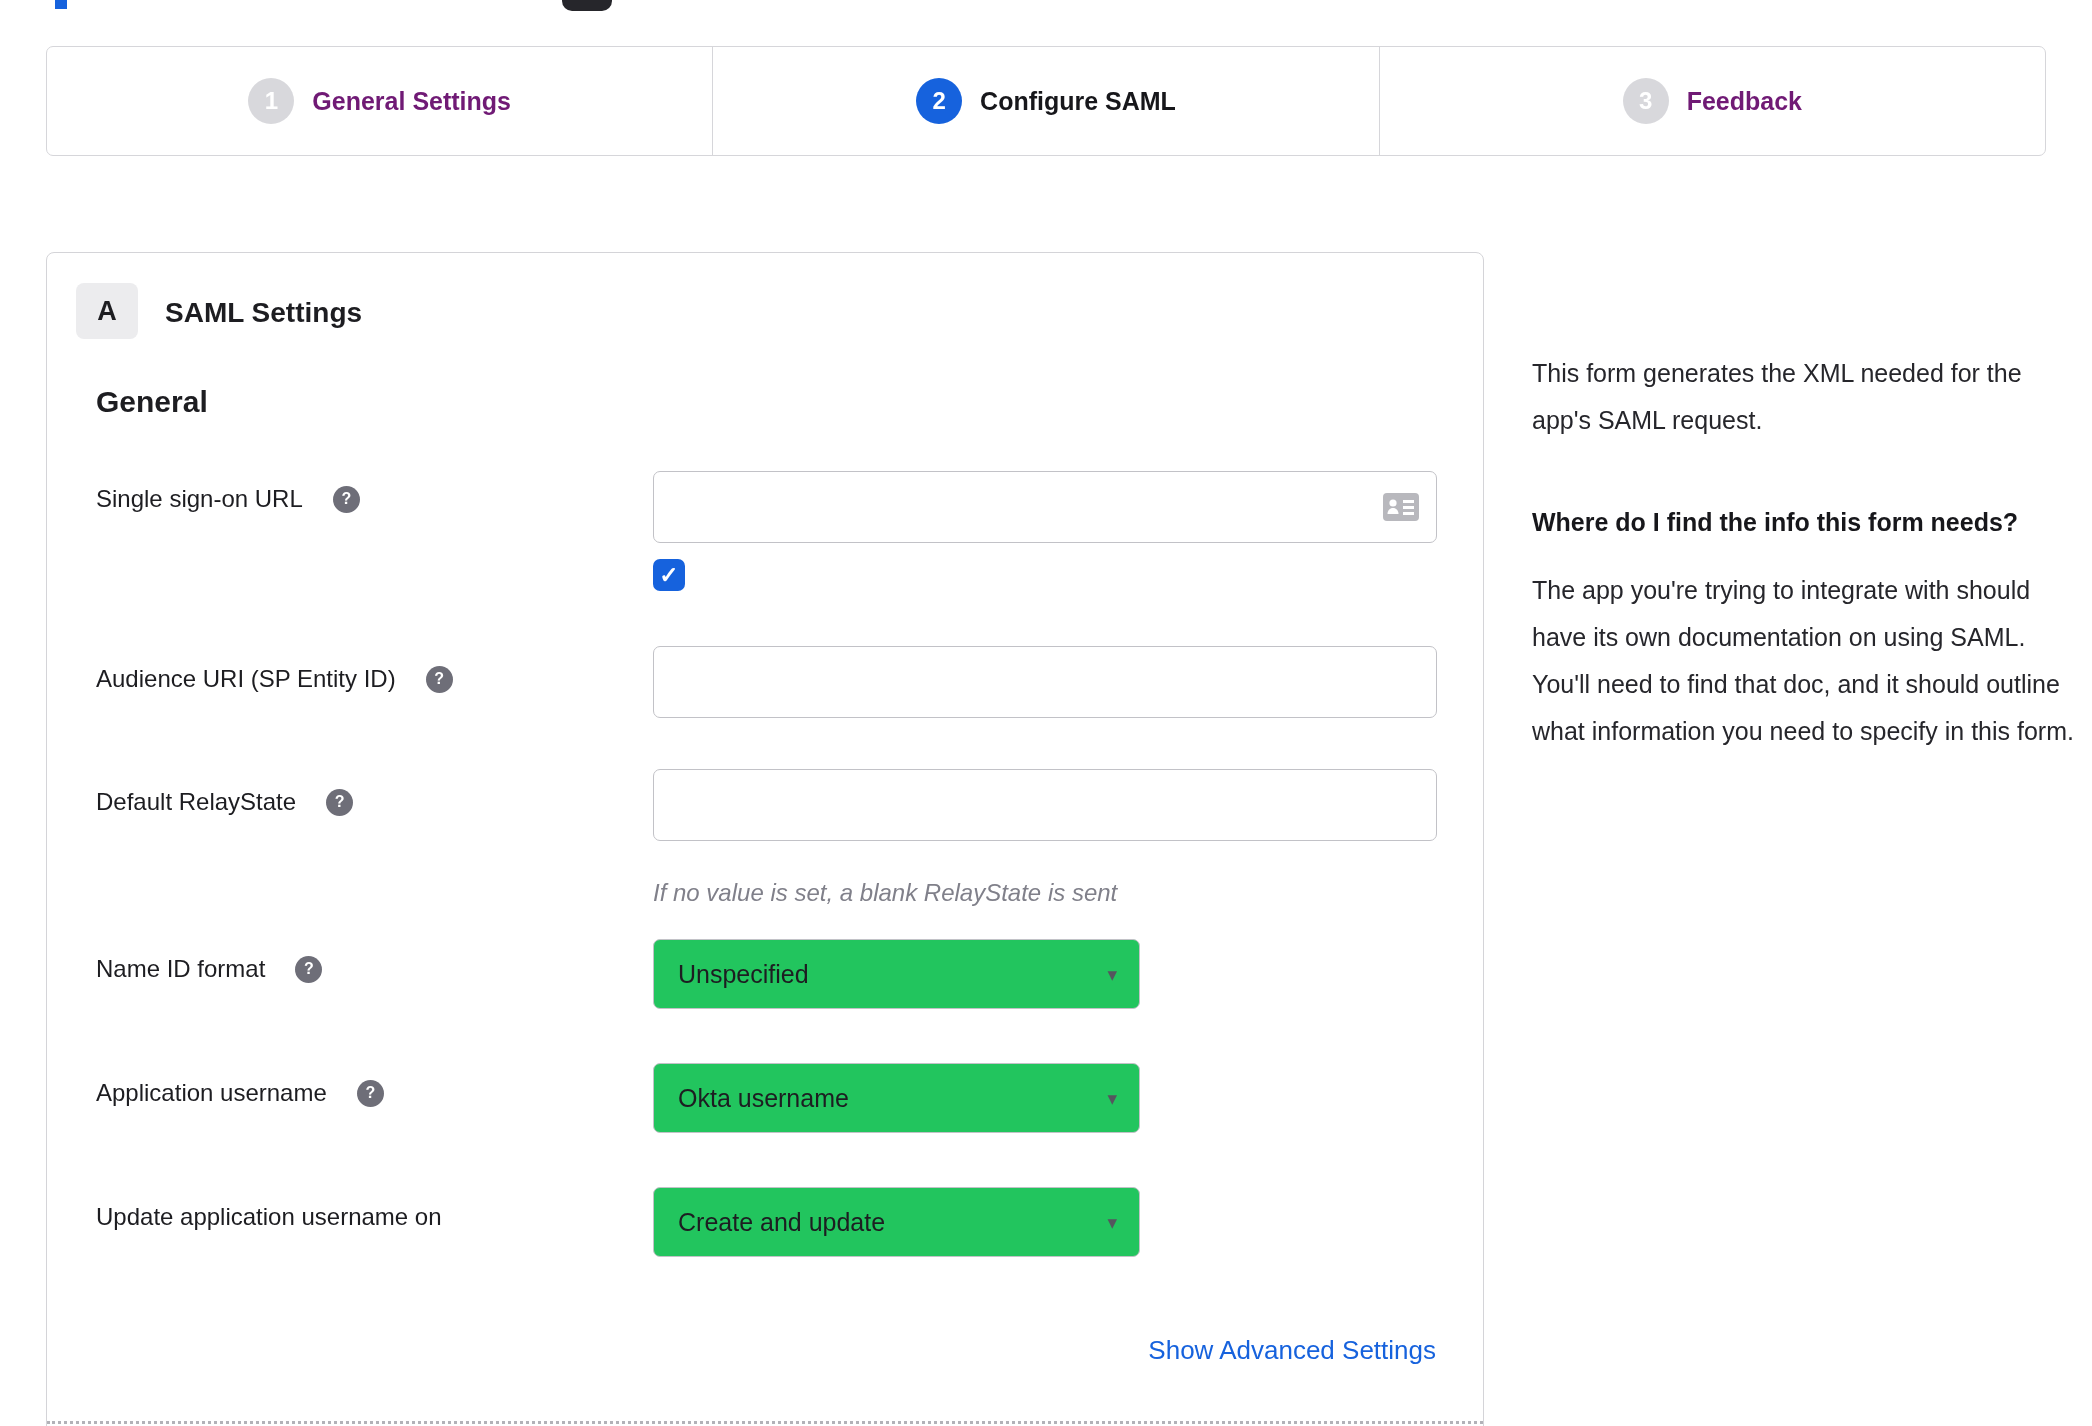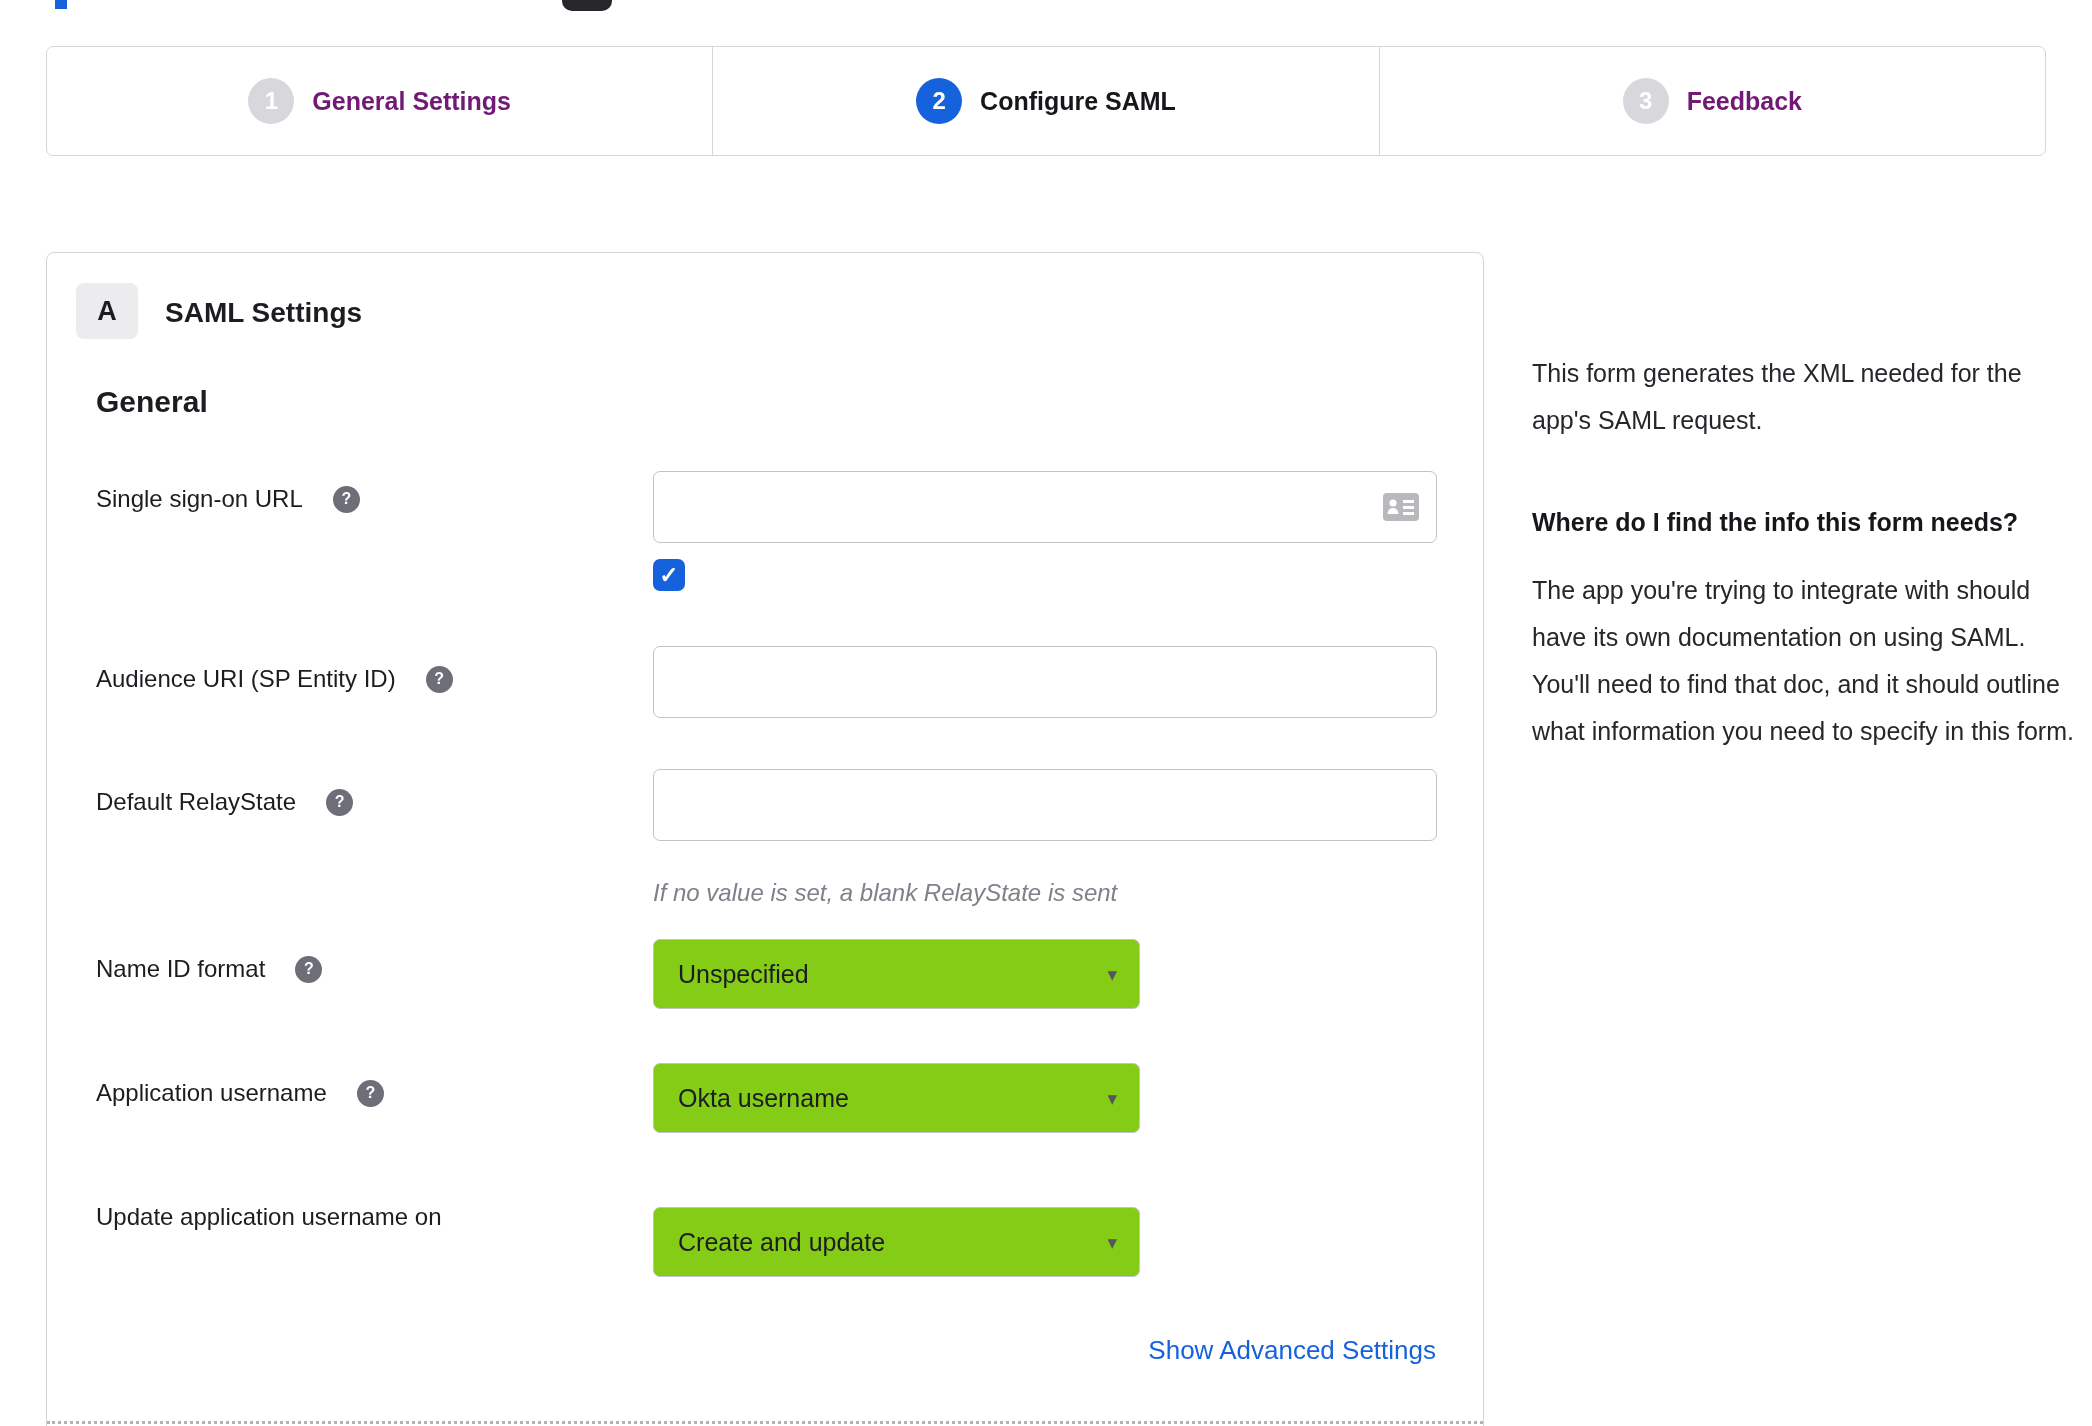--- a/index.html
+++ b/index.html
@@ -42,21 +42,21 @@
   .card-ico { position:absolute; right:18px; top:50%; transform:translateY(-50%); width:36px; height:28px; }
 
   .checkrow { position:absolute; left:606px; display:flex; align-items:center; gap:26px; }
   .checkbox { width:32px; height:32px; background:#1662dd; border-radius:7px; color:#fff;
               font-size:23px; font-weight:bold; display:flex; align-items:center; justify-content:center; }
   .checklabel { font-size:26px; color:#17171b; }
 
   .helper { position:absolute; left:606px; font-size:24px; color:#80808a; }
 
   .selectbox { position:absolute; left:606px; width:487px; height:70px; border:1px solid #c2c2c7;
-               border-radius:7px; background:#84cc16; display:flex; align-items:center;
+               border-radius:7px; background:#22c55e; display:flex; align-items:center;
                padding:0 24px; font-size:25px; color:#1d1d21; cursor:pointer; }
   .selectbox .arrow { position:absolute; right:22px; font-size:19px; color:#55555e; }
 
   .adv-link { position:absolute; right:47px; top:1082px; font-size:26px; color:#1662dd;
               text-decoration:none; cursor:pointer; }
   .dotted-sep { position:absolute; left:0; right:0; top:1168px; border-top:3px dotted #b2b2b8; }
 
   
   .sidebar { position:absolute; left:1532px; top:326px; width:548px; }
   .sidebar h3 { font-size:25px; font-weight:bold; line-height:45px; color:#17171b; }
@@ -143,21 +143,21 @@
     <span class="help">?</span>
   </div>
   <div class="selectbox" style="top:810px;">
     <span>Okta username</span>
     <span class="arrow">▾</span>
   </div>
 
   <div class="flabel" style="top:950px;">
     <span>Update application username on</span>
   </div>
-  <div class="selectbox" style="top:934px;margin-top:20px;">
+  <div class="selectbox" style="top:934px;">
     <span>Create and update</span>
     <span class="arrow">▾</span>
   </div>
 
   <a class="adv-link">Show Advanced Settings</a>
 
   <div class="dotted-sep"></div>
 </div>
 
 <div class="sidebar">

